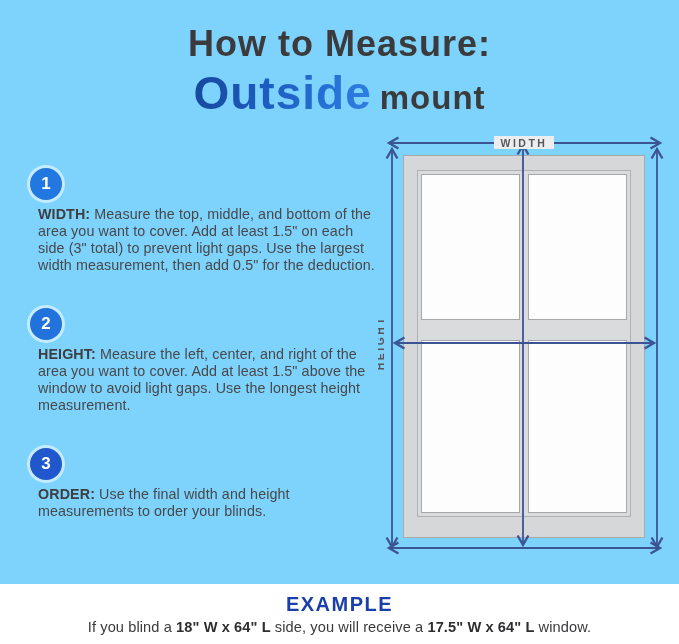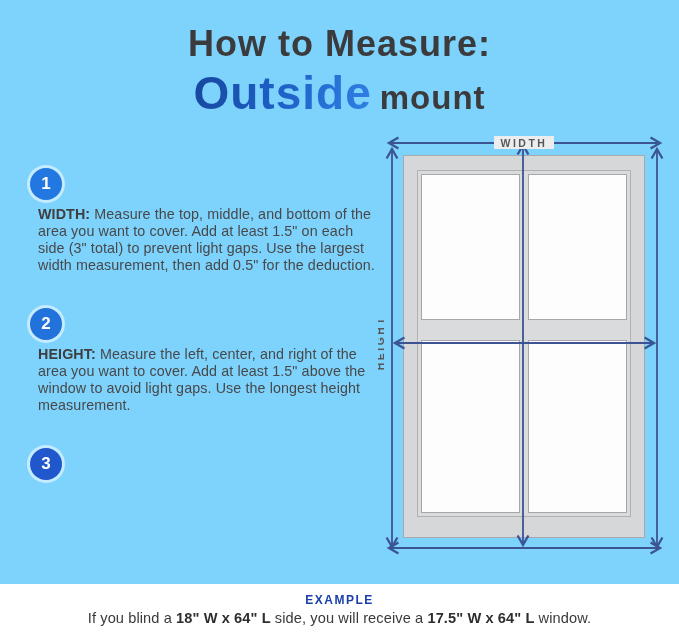--- a/index.html
+++ b/index.html
@@ -49,21 +49,21 @@
   
   .diagram-svg{position:absolute;left:378px;top:133px;width:292px;height:428px;}
   .mline{stroke:#3c5494;stroke-width:1.8;fill:none;}
   .mlabel{fill:#57575a;font-size:10.5px;font-weight:700;letter-spacing:2.5px;font-family:"Liberation Sans",sans-serif;}
   
   .footer{
     position:absolute;left:0;top:584px;width:679px;height:60px;background:#ffffff;
     text-align:center;
   }
   .footer-heading{
-    margin-top:9px;font-size:12px;font-weight:700;color:#1b3faa;letter-spacing:1.5px;
+    margin-top:9px;font-size:20px;font-weight:700;color:#1b3faa;letter-spacing:1.5px;
   }
   .footer-text{margin-top:3px;font-size:14.6px;color:#3a3a3c;letter-spacing:0.1px;}
   .footer-text b{color:#2e2e30;}
 </style>
 </head>
 <body>
 
 <div class="canvas">
 
   <div class="title">
@@ -77,20 +77,23 @@
   <div class="step-text" id="text1">
     <span class="step-label">WIDTH:</span><span> Measure the top, middle, and bottom of the area you want to cover. Add at least 1.5" on each side (3" total) to prevent light gaps. Use the largest width measurement, then add 0.5" for the deduction.</span>
   </div>
 
   <div class="step-badge" id="badge2" style="background-color: rgb(33, 114, 218);">2</div>
   <div class="step-text" id="text2">
     <span class="step-label">HEIGHT:</span><span> Measure the left, center, and right of the area you want to cover. Add at least 1.5" above the window to avoid light gaps. Use the longest height measurement.</span>
   </div>
 
   <div class="step-badge" id="badge3" style="background-color: rgb(32, 87, 204);">3</div>
+  <div class="step-text" id="text3">
+    <span class="step-label">ORDER:</span><span> Use the final width and height measurements to order your blinds.</span>
+  </div>
 
   <div class="window-outer">
     <div class="window-sash">
       <div class="pane-grid">
         <div class="window-pane"></div>
         <div class="window-pane"></div>
         <div class="window-pane"></div>
         <div class="window-pane"></div>
       </div>
     </div>

